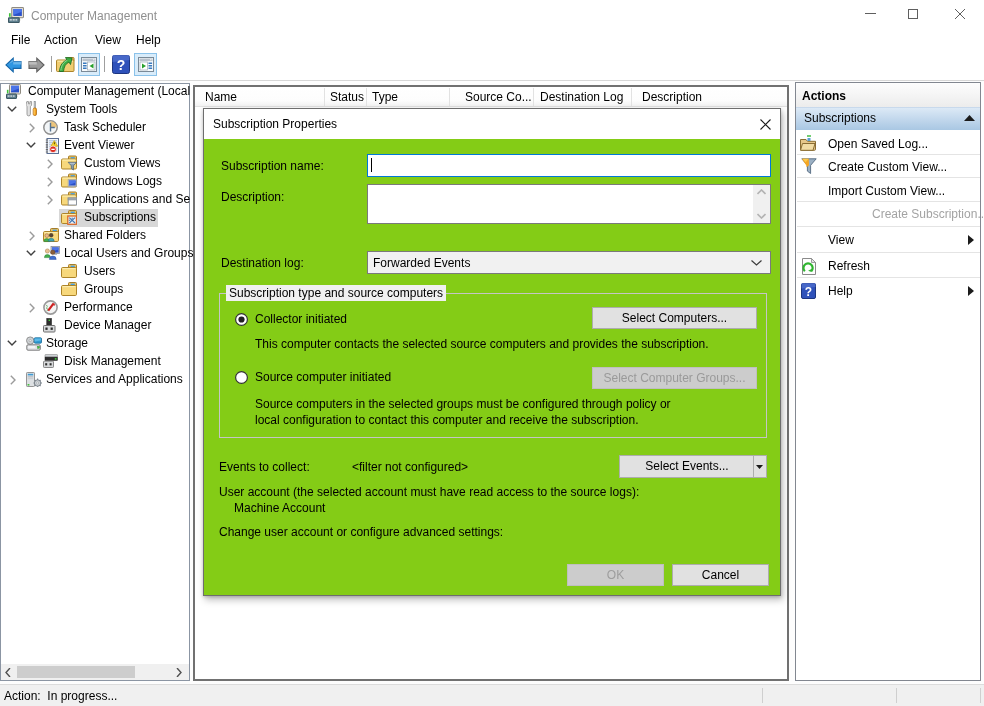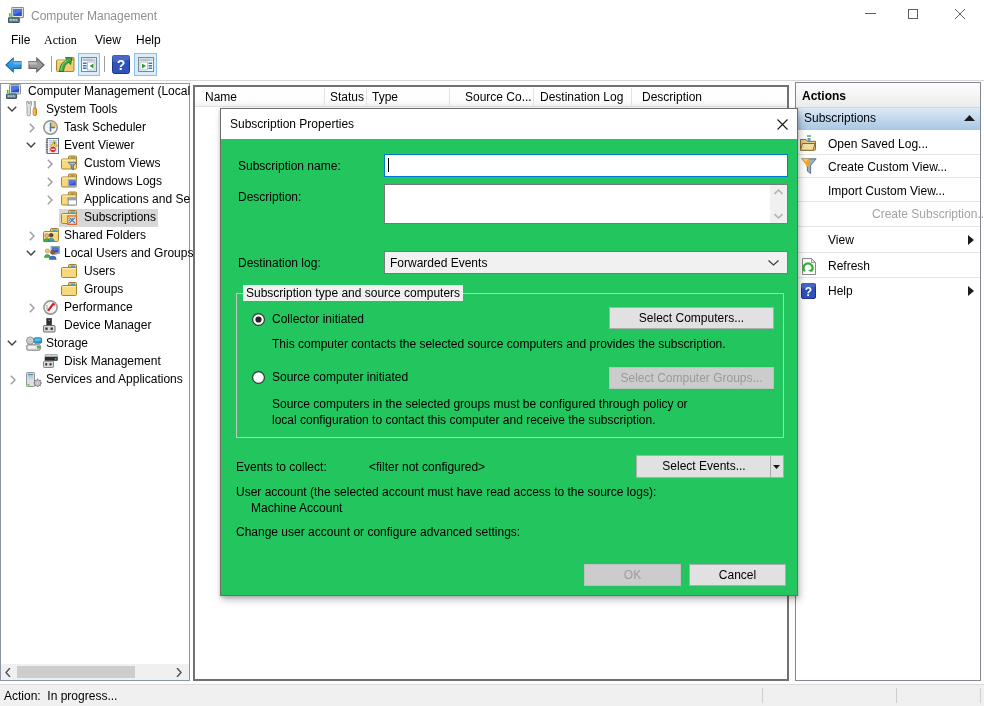--- a/index.html
+++ b/index.html
@@ -34,21 +34,21 @@
 
 <div class="a" style="left:865px;top:13px;width:11px;height:1px;background:#5f5f5f;"></div>
 <svg class="a" style="left:908px;top:9px" width="11" height="11">
     <rect x="0.5" y="0.5" width="9" height="9" fill="none" stroke="#5f5f5f"></rect>
   </svg>
 <svg class="a" style="left:955px;top:9px" width="11" height="11">
     <path d="M0 0 L10 10 M10 0 L0 10" stroke="#5f5f5f" stroke-width="1"></path>
   </svg>
 
 <div class="t" style="left:11px;top:32px;">File</div>
-<div class="t" style="left:44px;top:32px;font-family:Liberation Serif, serif;">Action</div>
+<div class="t" style="left:44px;top:32px;">Action</div>
 <div class="t" style="left:95px;top:32px;">View</div>
 <div class="t" style="left:136px;top:32px;">Help</div>
 
 <div class="a" style="left:0;top:80px;width:984px;height:1px;background:#d7d7d7;"></div>
 <div class="a" style="left:51px;top:56px;width:1px;height:16px;background:#9f9f9f;"></div>
 <div class="a" style="left:104px;top:56px;width:1px;height:16px;background:#9f9f9f;"></div>
 <div id="tb-icons">
 
 <svg class="a" style="left:5px;top:57px" width="17" height="16" viewBox="0 0 17 16">
       <path d="M1 8 L8.2 1.2 L8.2 4.6 L16 4.6 L16 11.4 L8.2 11.4 L8.2 14.8 z" fill="#2e96e2" stroke="#1766a8" stroke-width="1.1"></path>
@@ -398,21 +398,21 @@
       <path d="M0 0 L6 5 L0 10 z" fill="#1b1b1b"></path>
     </svg>
 </div>
 
 <div class="a" style="left:0;top:684px;width:984px;height:22px;background:#f0f0f0;border-top:1px solid #dcdcdc;"></div>
 <div class="a" style="left:762px;top:688px;width:1px;height:15px;background:#cfcfcf;"></div>
 <div class="a" style="left:896px;top:688px;width:1px;height:15px;background:#cfcfcf;"></div>
 <div class="a" style="left:980px;top:688px;width:1px;height:15px;background:#cfcfcf;"></div>
 <div class="t" style="left:4px;top:688px;">Action:&nbsp; In progress...</div>
 
-<div class="a" style="left:220px;top:108px;width:578px;height:488px;background:#22c55e;border:1px solid #6e6e6e;box-shadow:2px 4px 7px rgba(0,0,0,0.25), 0 1px 3px rgba(0,0,0,0.18);">
+<div class="a" style="left:203px;top:108px;width:578px;height:488px;background:#84cc16;border:1px solid #6e6e6e;box-shadow:2px 4px 7px rgba(0,0,0,0.25), 0 1px 3px rgba(0,0,0,0.18);">
   <div class="a" style="left:0;top:0;width:576px;height:30px;background:#fff;"></div>
   <div class="t" style="left:9px;top:7px;">Subscription Properties</div>
   <svg class="a" style="left:556px;top:10px" width="11" height="11">
       <path d="M0.5 0.5 L10.5 10.5 M10.5 0.5 L0.5 10.5" stroke="#1a1a1a" stroke-width="1.1"></path>
     </svg>
 
   <div class="t" style="left:17px;top:49px;">Subscription name:</div>
   <div class="a" style="left:163px;top:45px;width:404px;height:23px;background:#fff;border:1px solid #0078d7;"></div>
   <div class="a" style="left:167px;top:49px;width:1px;height:14px;background:#000;"></div>
 

